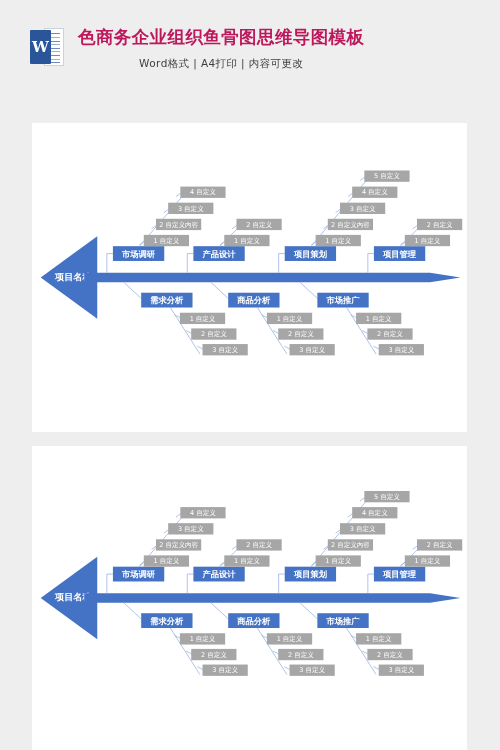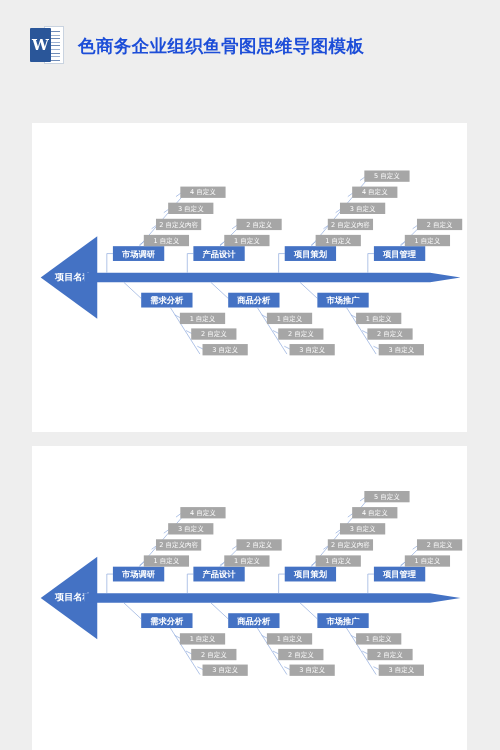--- a/index.html
+++ b/index.html
@@ -45,21 +45,21 @@
   }
   .word-icon .page i {
     display: block; height: 1px; background: #6f8cb8;
     margin-bottom: 2.6px;
   }
   .word-icon .page i:nth-child(even) { background: #9db2d2; }
 
   .titles { padding-top: 1px; }
   .title {
     font-size: 17.5px; font-weight: bold;
-    color: #1d4ed8; letter-spacing: .4px;
+    color: #be185d; letter-spacing: .4px;
     line-height: 1.25;
   }
   .subtitle {
     font-size: 10.5px; color: #3f3f3f;
     text-align: center; margin-top: 8px;
     letter-spacing: .4px;
   }
 
   
   .card {
@@ -104,20 +104,21 @@
         <i></i>
         <i></i>
         <i></i>
     </div>
     <div class="tile">
       <span>W</span>
     </div>
   </div>
   <div class="titles">
     <div class="title">色商务企业组织鱼骨图思维导图模板</div>
+    <div class="subtitle">Word格式 | A4打印 | 内容可更改</div>
   </div>
 </div>
 
 <div class="card" id="card-1">
   <div class="fishbone">
       <svg viewBox="0 0 1000 470" preserveAspectRatio="xMidYMid meet">
         <polygon points="20,235 150,140 150,330" fill="#4472c4"></polygon>
         <text x="95" y="235" class="head-label" font-size="21">项目名称</text>
         <polygon points="120,224 915,224 985,235 915,246 120,246" fill="#4472c4"></polygon>
         <line x1="172" y1="224" x2="172" y2="180" stroke="#8faadc" stroke-width="1.6"></line>

